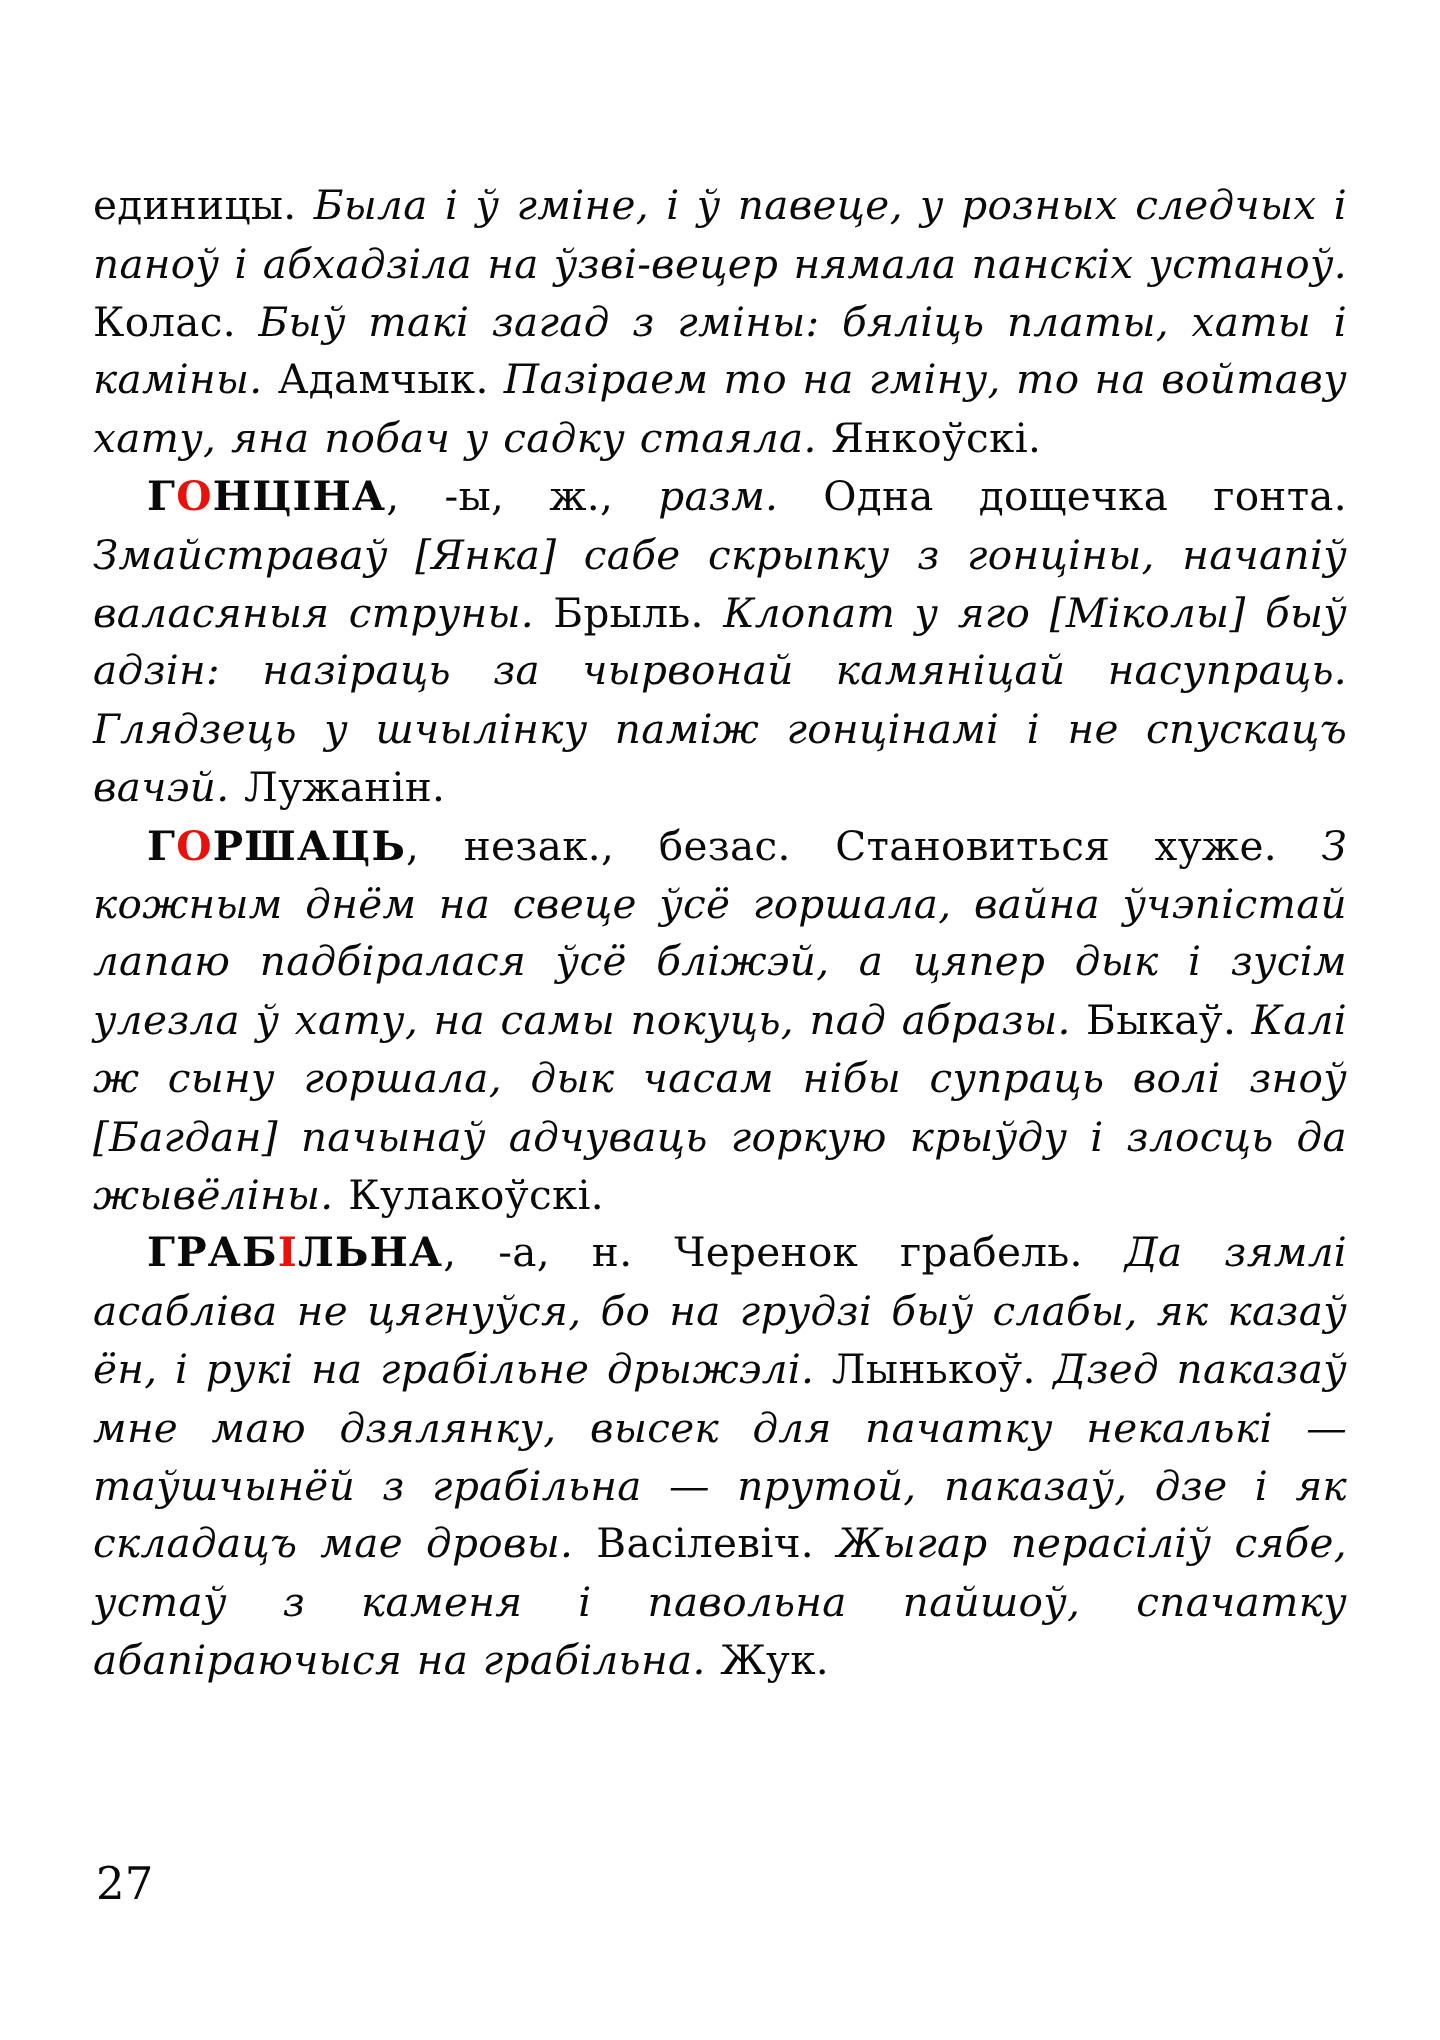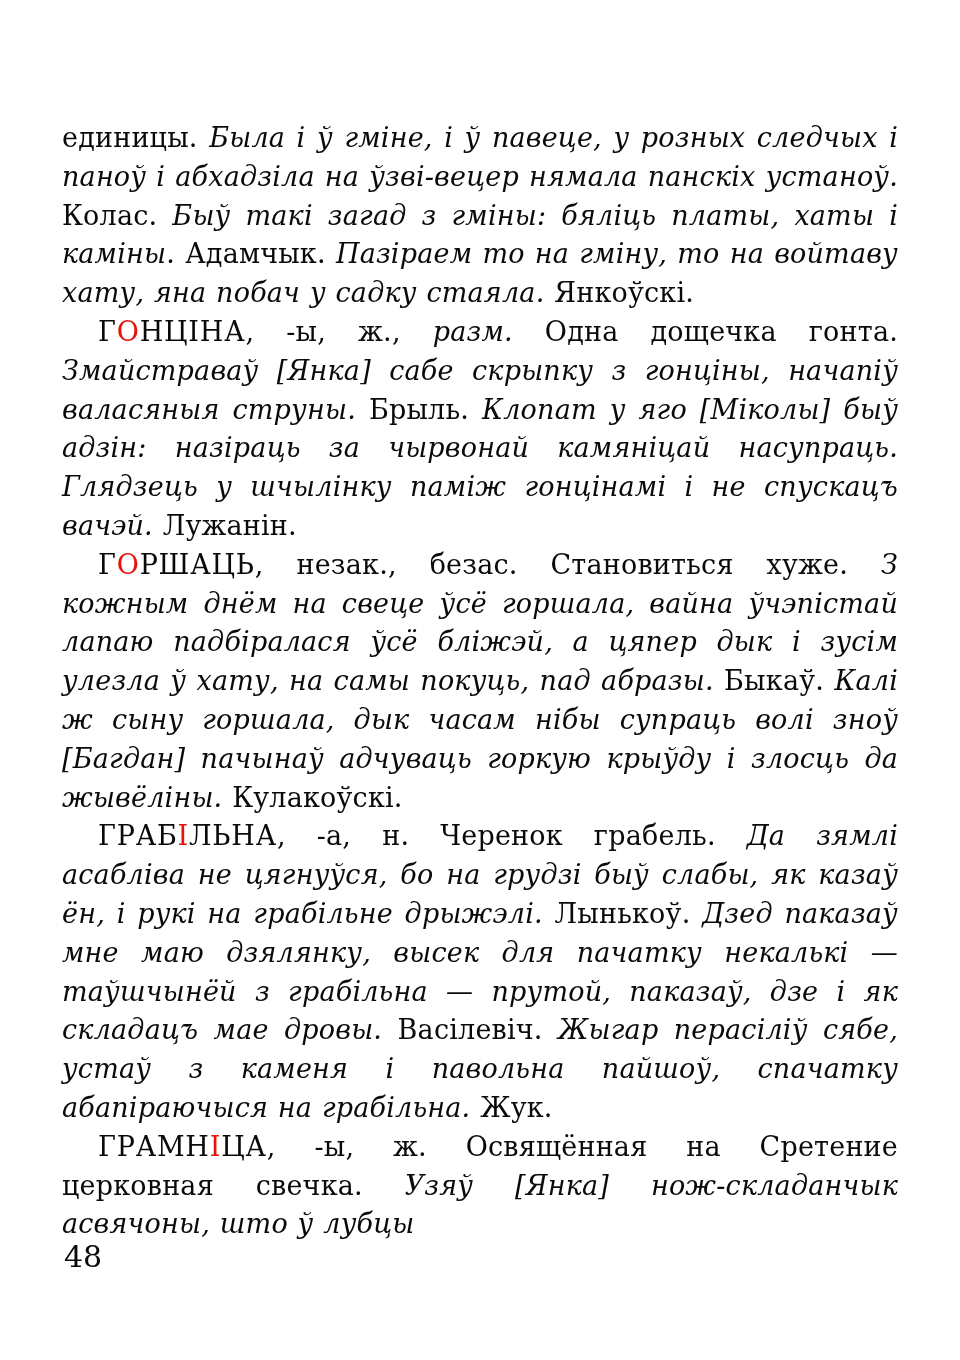--- a/index.html
+++ b/index.html
@@ -34,21 +34,21 @@
     margin:0;
     padding:0;
   }
   p.para.indent{
     text-indent:36px;
   }
   .run.italic{
     font-style:italic;
   }
   .headword{
-    font-weight:normal;
+    font-weight:bold;
     letter-spacing:0.8px;
     margin-top:11px;
   }
   .headword .accent{
     color:var(--accent);
   }
   .page-number{
     position:absolute;
     left:64px;
     top:1242px;
@@ -59,17 +59,16 @@
 </style>
 </head>
 <body>
 
 <main>
   <section class="text-block">
       <p class="para"><span class="run plain">единицы.  </span><span class="run italic">Была і ў гміне, і ў павеце, у розных следчых і паноў і абхадзіла на ўзві-вецер нямала панскіх устаноў. </span><span class="run plain">Колас. </span><span class="run italic">Быў такі загад з гміны: бяліць платы, хаты і каміны. </span><span class="run plain">Адамчык. </span><span class="run italic">Пазіраем то на гміну, то на войтаву хату, яна побач у садку стаяла. </span><span class="run plain">Янкоўскі.</span></p>
       <p class="para indent"><b class="headword"><span>Г</span><span class="accent">О</span><span>НЦІНА</span></b><span class="run plain">, -ы, ж., </span><span class="run italic">разм. </span><span class="run plain">Одна дощечка гонта. </span><span class="run italic">Змайстраваў [Янка] сабе скрыпку з гонціны, начапіў валасяныя струны. </span><span class="run plain">Брыль. </span><span class="run italic">Клопат у яго [Міколы] быў адзін: назіраць за чырвонай камяніцай насупраць. Глядзець у шчылінку паміж гонцінамі і не спускацъ вачэй. </span><span class="run plain">Лужанін.</span></p>
       <p class="para indent"><b class="headword"><span>Г</span><span class="accent">О</span><span>РШАЦЬ</span></b><span class="run plain">, незак., безас. Становиться хуже. </span><span class="run italic">З кожным днём на свеце ўсё горшала, вайна ўчэпістай лапаю падбіралася ўсё бліжэй, а цяпер дык і зусім улезла ў хату, на самы покуць, пад абразы. </span><span class="run plain">Быкаў. </span><span class="run italic">Калі ж сыну горшала, дык часам нібы супраць волі зноў [Багдан] пачынаў адчуваць горкую крыўду і злосць да жывёліны. </span><span class="run plain">Кулакоўскі.</span></p>
       <p class="para indent"><b class="headword"><span>ГРАБ</span><span class="accent">І</span><span>ЛЬНА</span></b><span class="run plain">, -а, н. Черенок грабель. </span><span class="run italic">Да зямлі асабліва не цягнуўся, бо на грудзі быў слабы, як казаў ён, і рукі на грабільне дрыжэлі. </span><span class="run plain">Лынькоў. </span><span class="run italic">Дзед паказаў мне маю дзялянку, высек для пачатку некалькі — таўшчынёй з грабільна — прутой, паказаў, дзе і як складацъ мае дровы. </span><span class="run plain">Васілевіч. </span><span class="run italic">Жыгар перасіліў сябе, устаў з каменя і павольна пайшоў, спачатку абапіраючыся на грабільна. </span><span class="run plain">Жук.</span></p>
-      <p class="para indent"><b class="headword"><span>ГРАМН</span><span class="accent">І</span><span>ЦА</span></b><span class="run plain">, -ы, ж. Освящённая на Сретение церковная свечка. </span><span class="run italic">Узяў [Янка] нож-складанчык асвячоны, што ў лубцы</span></p>
     </section>
 
-  <div class="page-number">48</div>
+  <div class="page-number">27</div>
 </main>
 
 </body></html>

